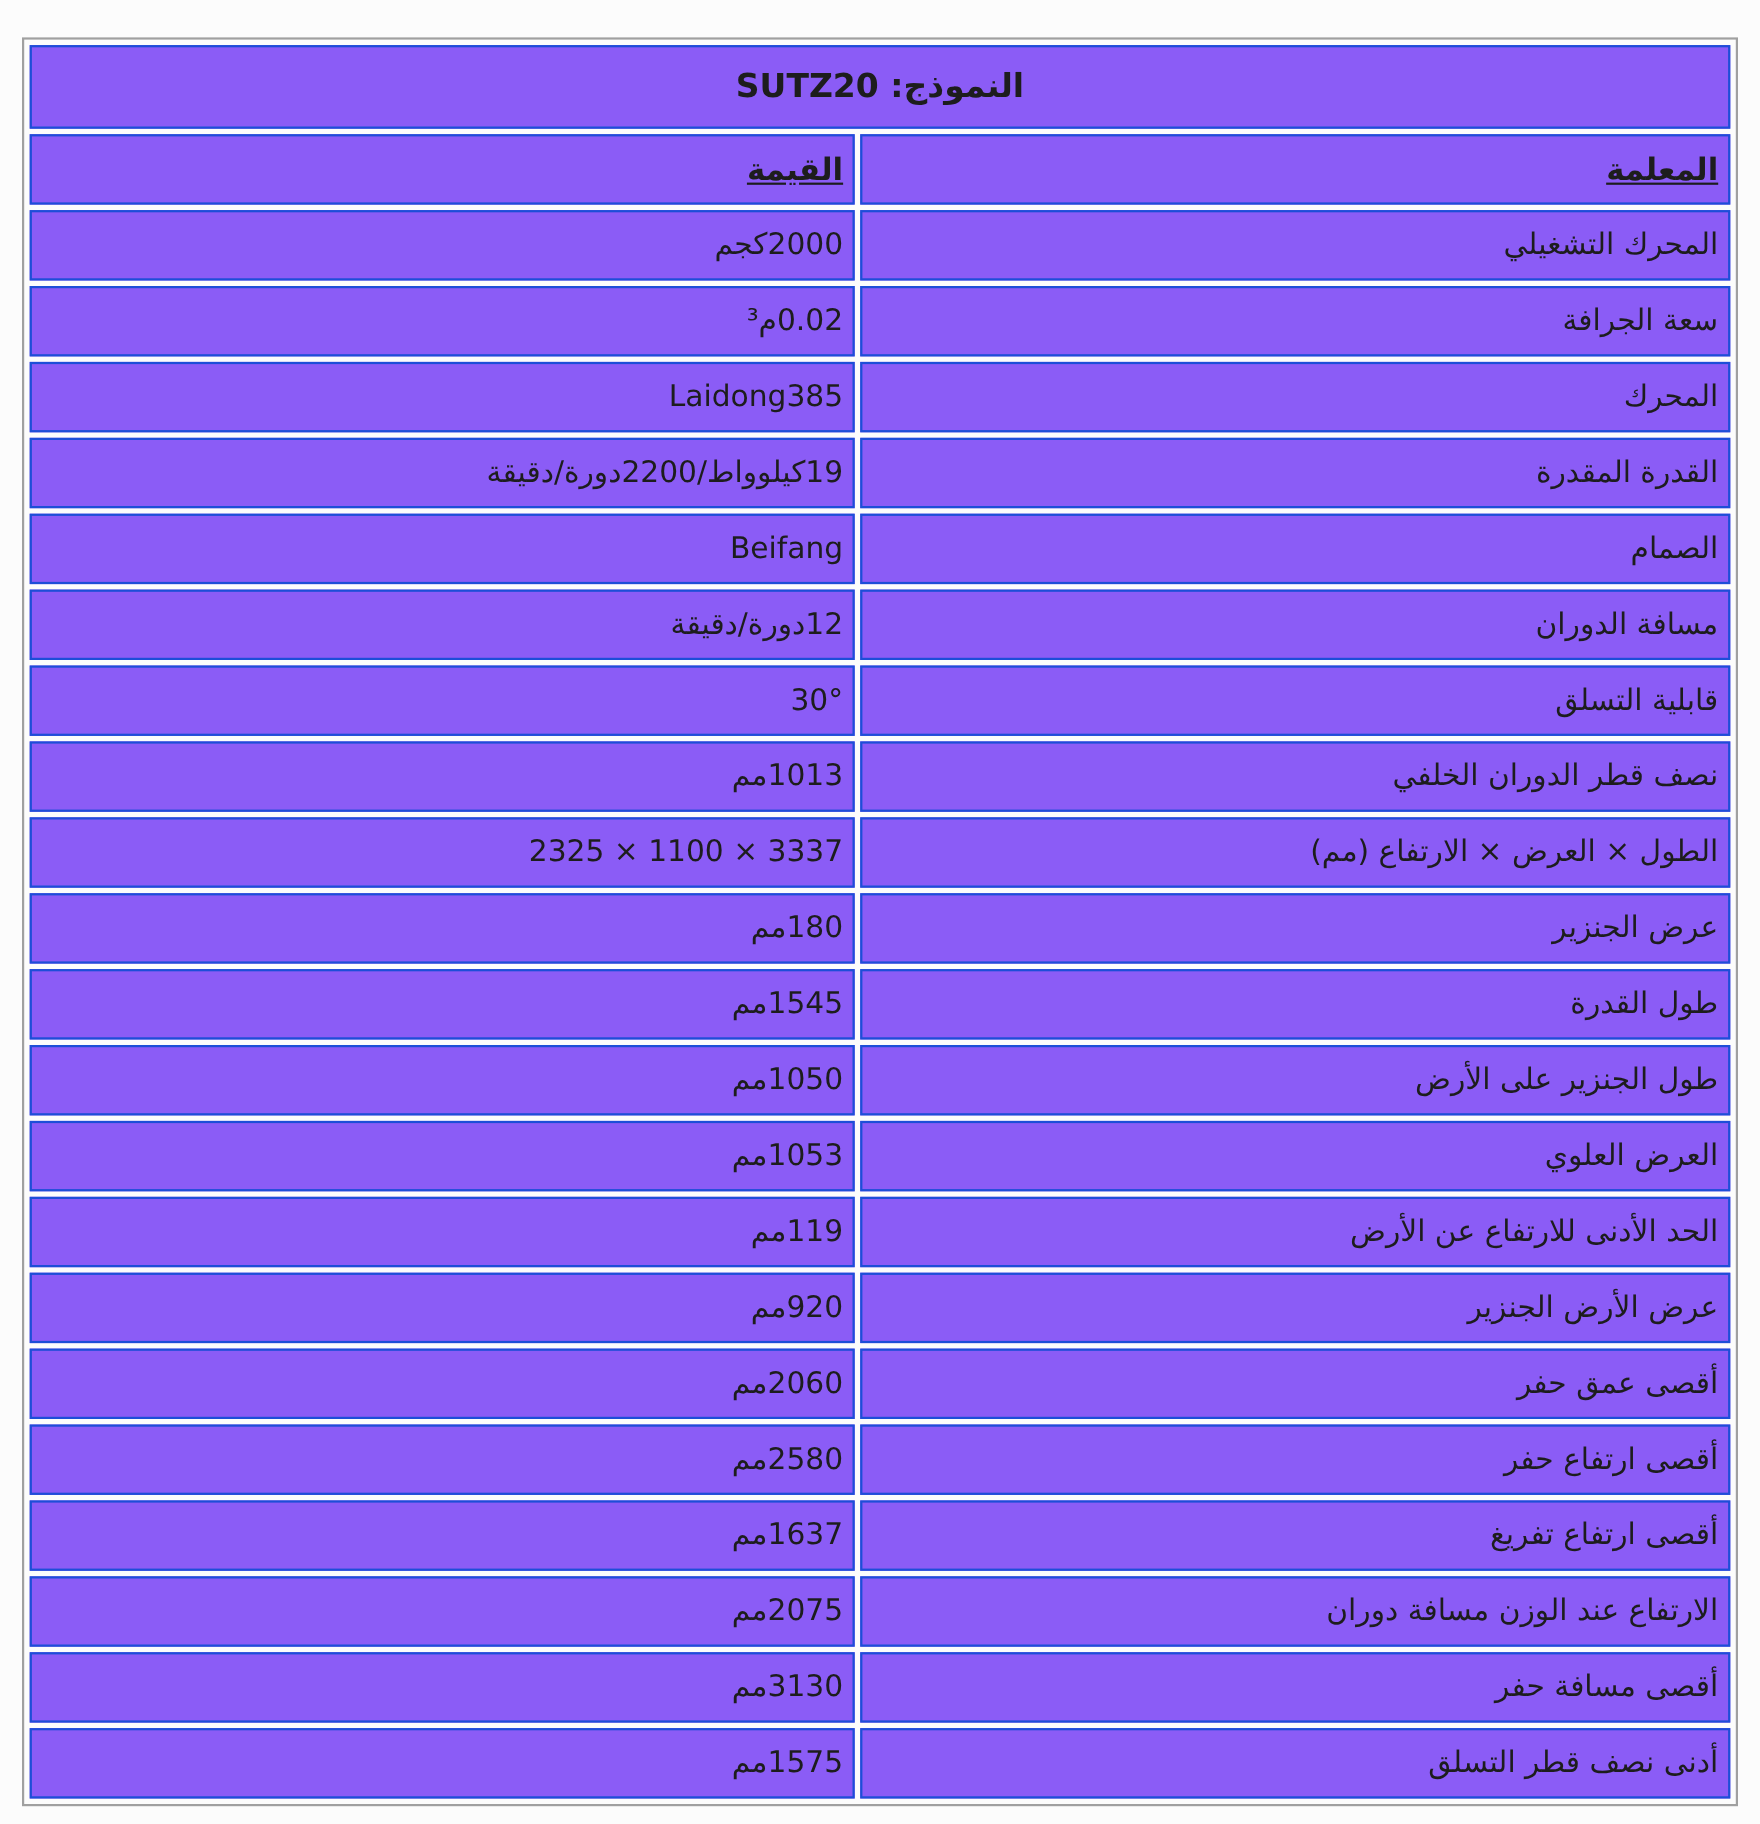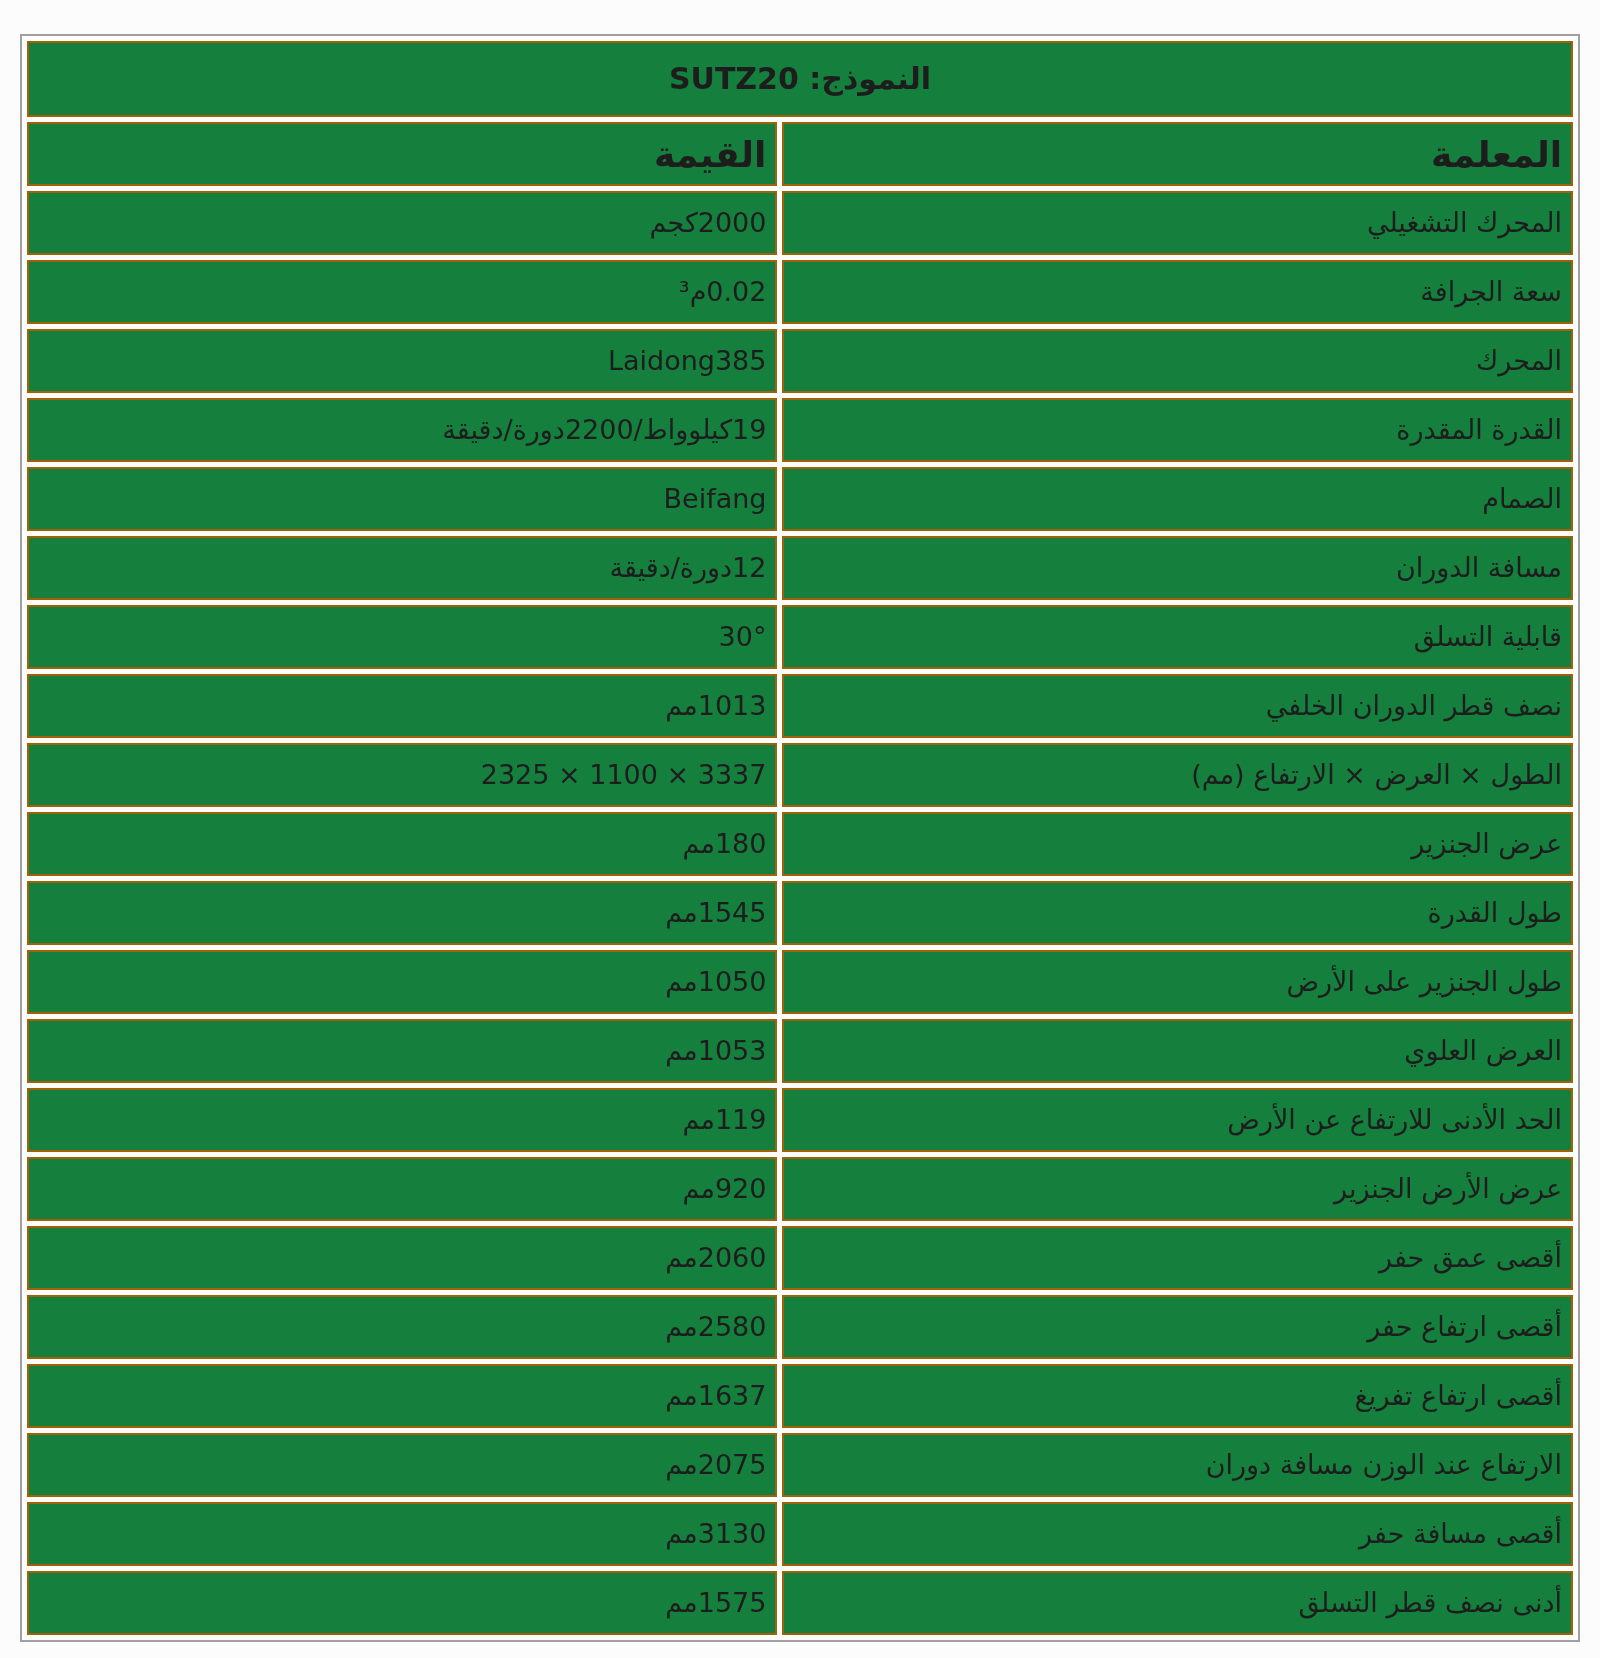--- a/index.html
+++ b/index.html
@@ -22,40 +22,41 @@
     width: 1560px;
     border: 2px solid #a0a0a0;
     border-collapse: separate;
     border-spacing: 5px;
     background: #fcfcfc;
     table-layout: fixed;
   }
   col.col-param { width: 51.3%; }
   col.col-value { width: 48.7%; }
   td {
-    border: 2px solid #a16207;
-    background: #15803d;
+    border: 2px solid #1d4ed8;
+    background: #8b5cf6;
     text-align: right;
     vertical-align: middle;
     padding: 4px 9px;
     height: 52px;
     font-size: 27px;
     line-height: 1.25;
     overflow: hidden;
     white-space: nowrap;
   }
   td.title-cell {
     height: 64px;
     text-align: center;
     font-weight: 700;
     font-size: 30px;
   }
   td.head-cell {
     font-weight: 700;
-    font-size: 36px;
+    font-size: 28px;
+    text-decoration: underline;
   }
   td.value-cell {
     font-weight: 400;
     padding-left: 48px;
   }
   td.param-cell {
     font-weight: 400;
   }
 </style>
 </head>

